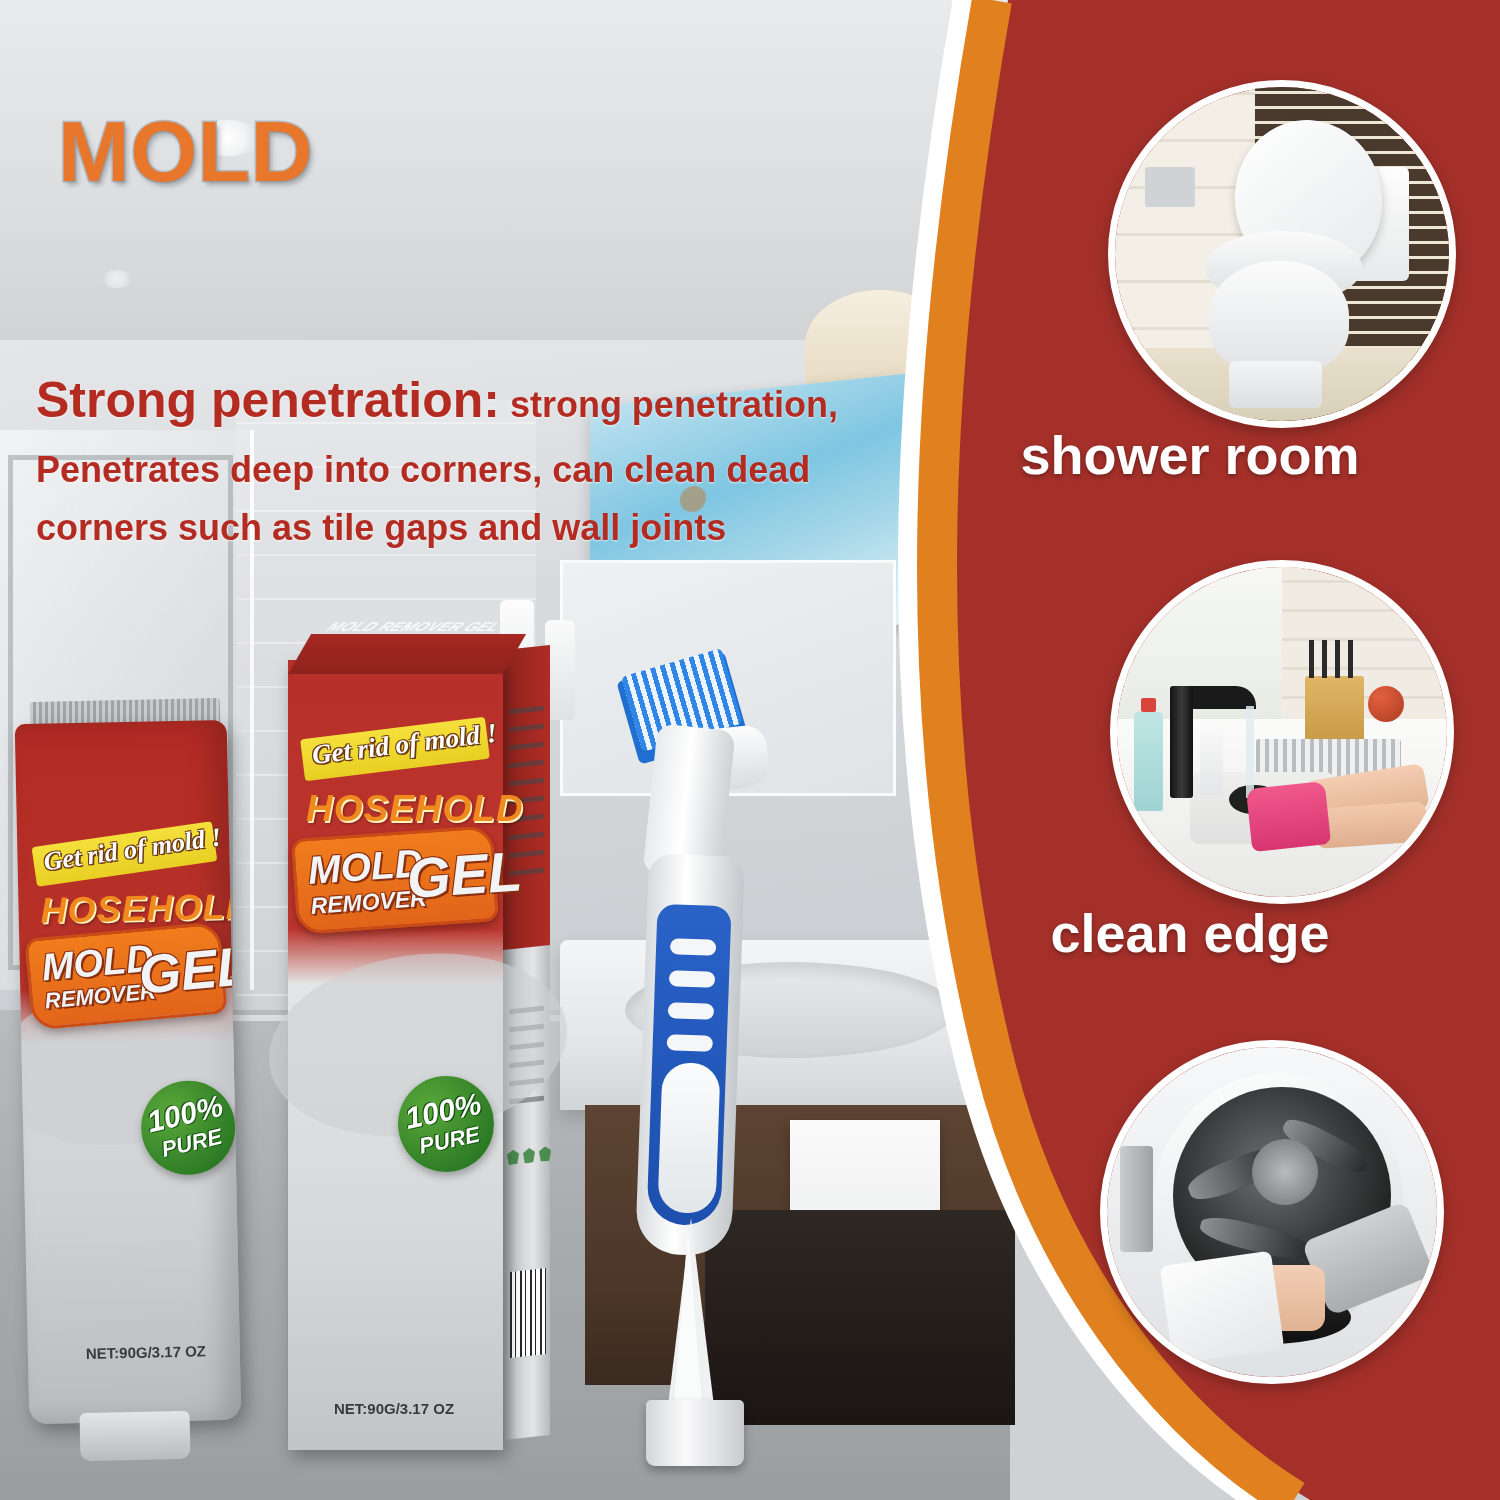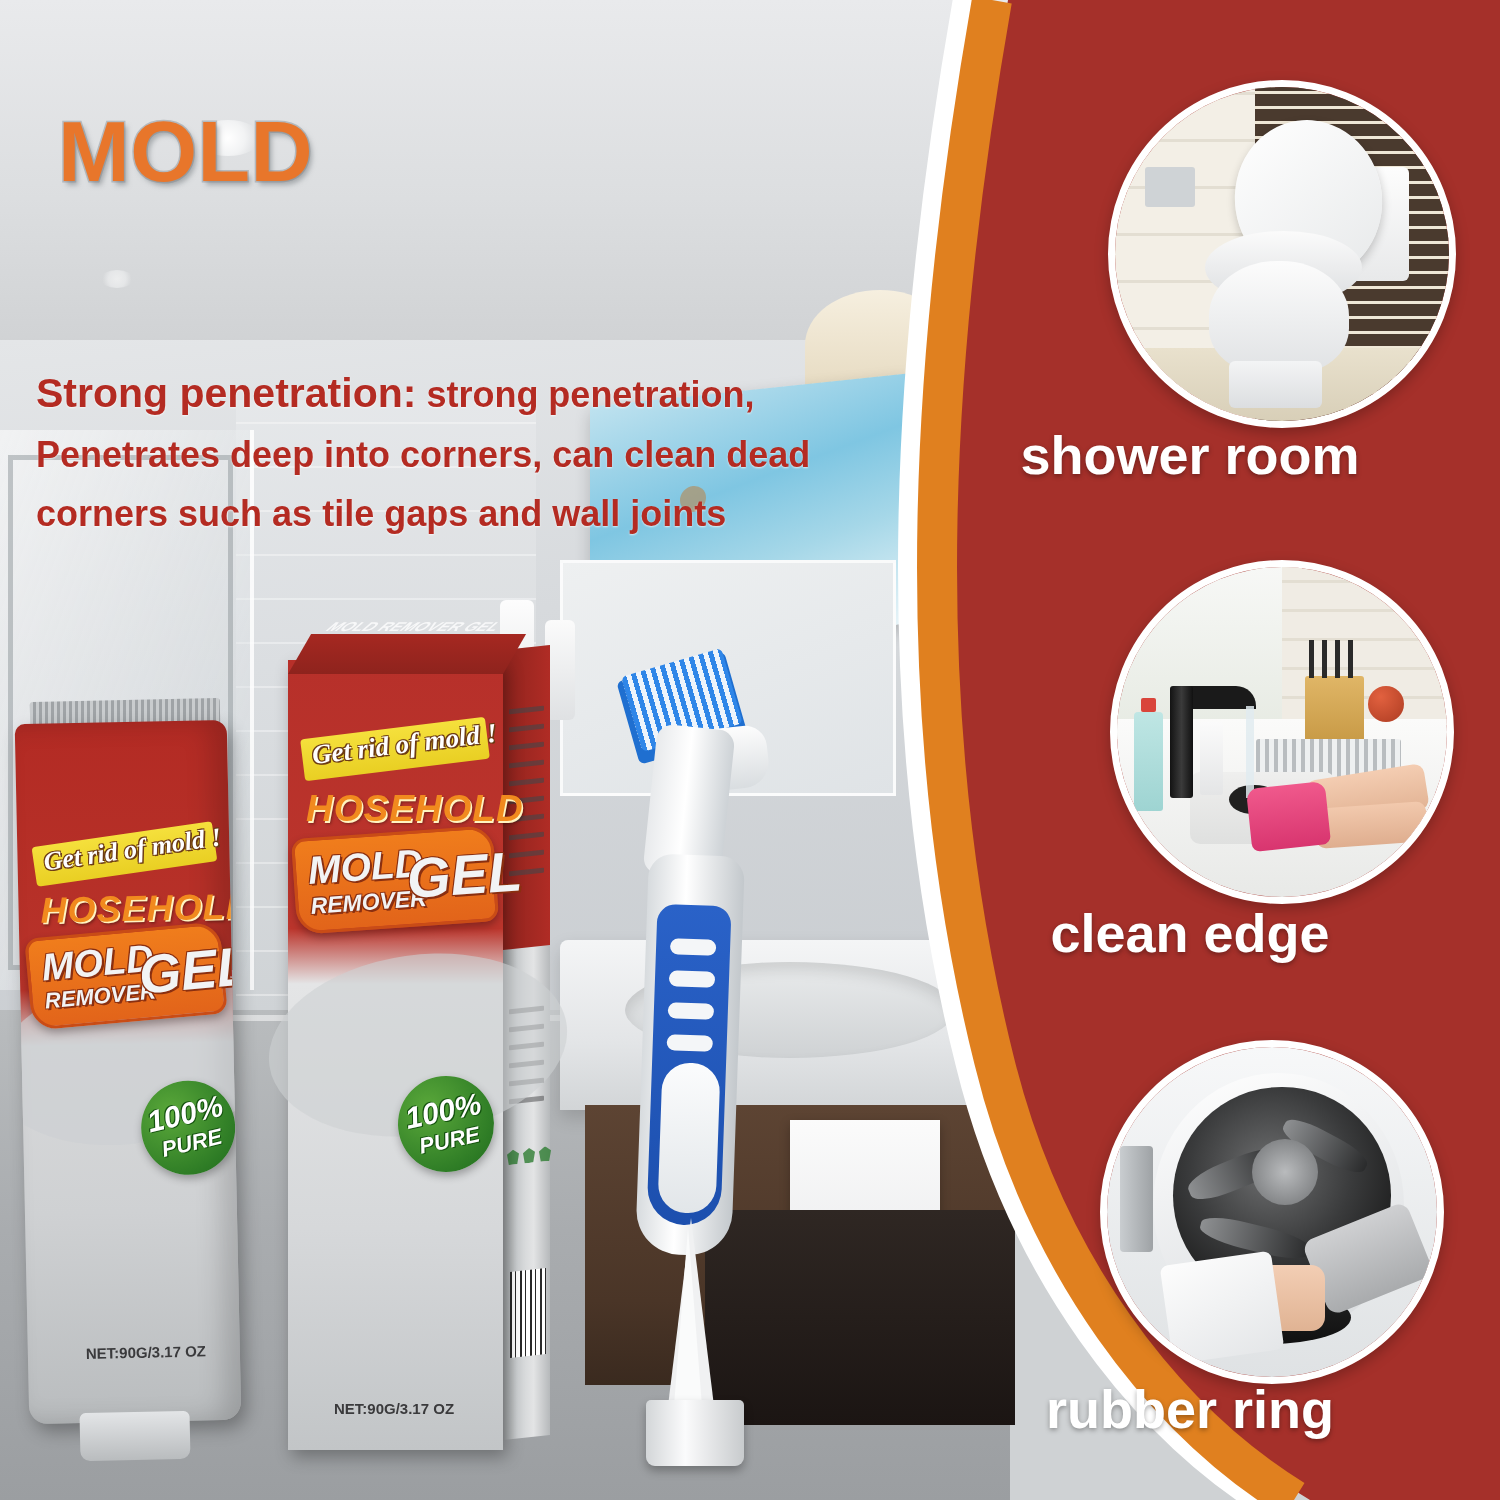--- a/index.html
+++ b/index.html
@@ -128,21 +128,21 @@
     paint-order:stroke fill;
     text-shadow:3px 4px 5px rgba(120,125,130,.55);
   }
   .headline .l2{display:block;}
 
   .subcopy{
     position:absolute;left:36px;top:360px;width:900px;
     color:#B42B22;font-weight:bold;font-size:36px;line-height:1.62;
     text-shadow:0 1px 2px rgba(255,255,255,.7);
   }
-  .subcopy .lead{font-size:41px;}
+  .subcopy .lead{font-size:50px;}
 
   
   .tube{position:absolute;left:22px;top:700px;width:215px;height:760px;}
   .tube-crimp{
     position:absolute;left:8px;top:0;width:190px;height:26px;
     background:repeating-linear-gradient(90deg,#c9ccce 0 3px,#9fa3a6 3px 6px);
     border-radius:3px;transform:rotate(-1.2deg);
   }
   .tube-body{
     position:absolute;left:0;top:22px;width:212px;height:700px;
@@ -603,15 +603,14 @@
         <div class="wm-fin wm-f2"></div>
         <div class="wm-fin wm-f3"></div>
       <div class="wm-sheen"></div>
         <div class="wm-hinge"></div>
       <div class="wm-seal"></div>
       <div class="wm-sleeve"></div>
         <div class="wm-hand"></div>
         <div class="wm-cloth"></div>
     </div>
   </div>
-  <div class="caption cap3">rubber ring</div>
 
 </div>
 
 </body></html>

